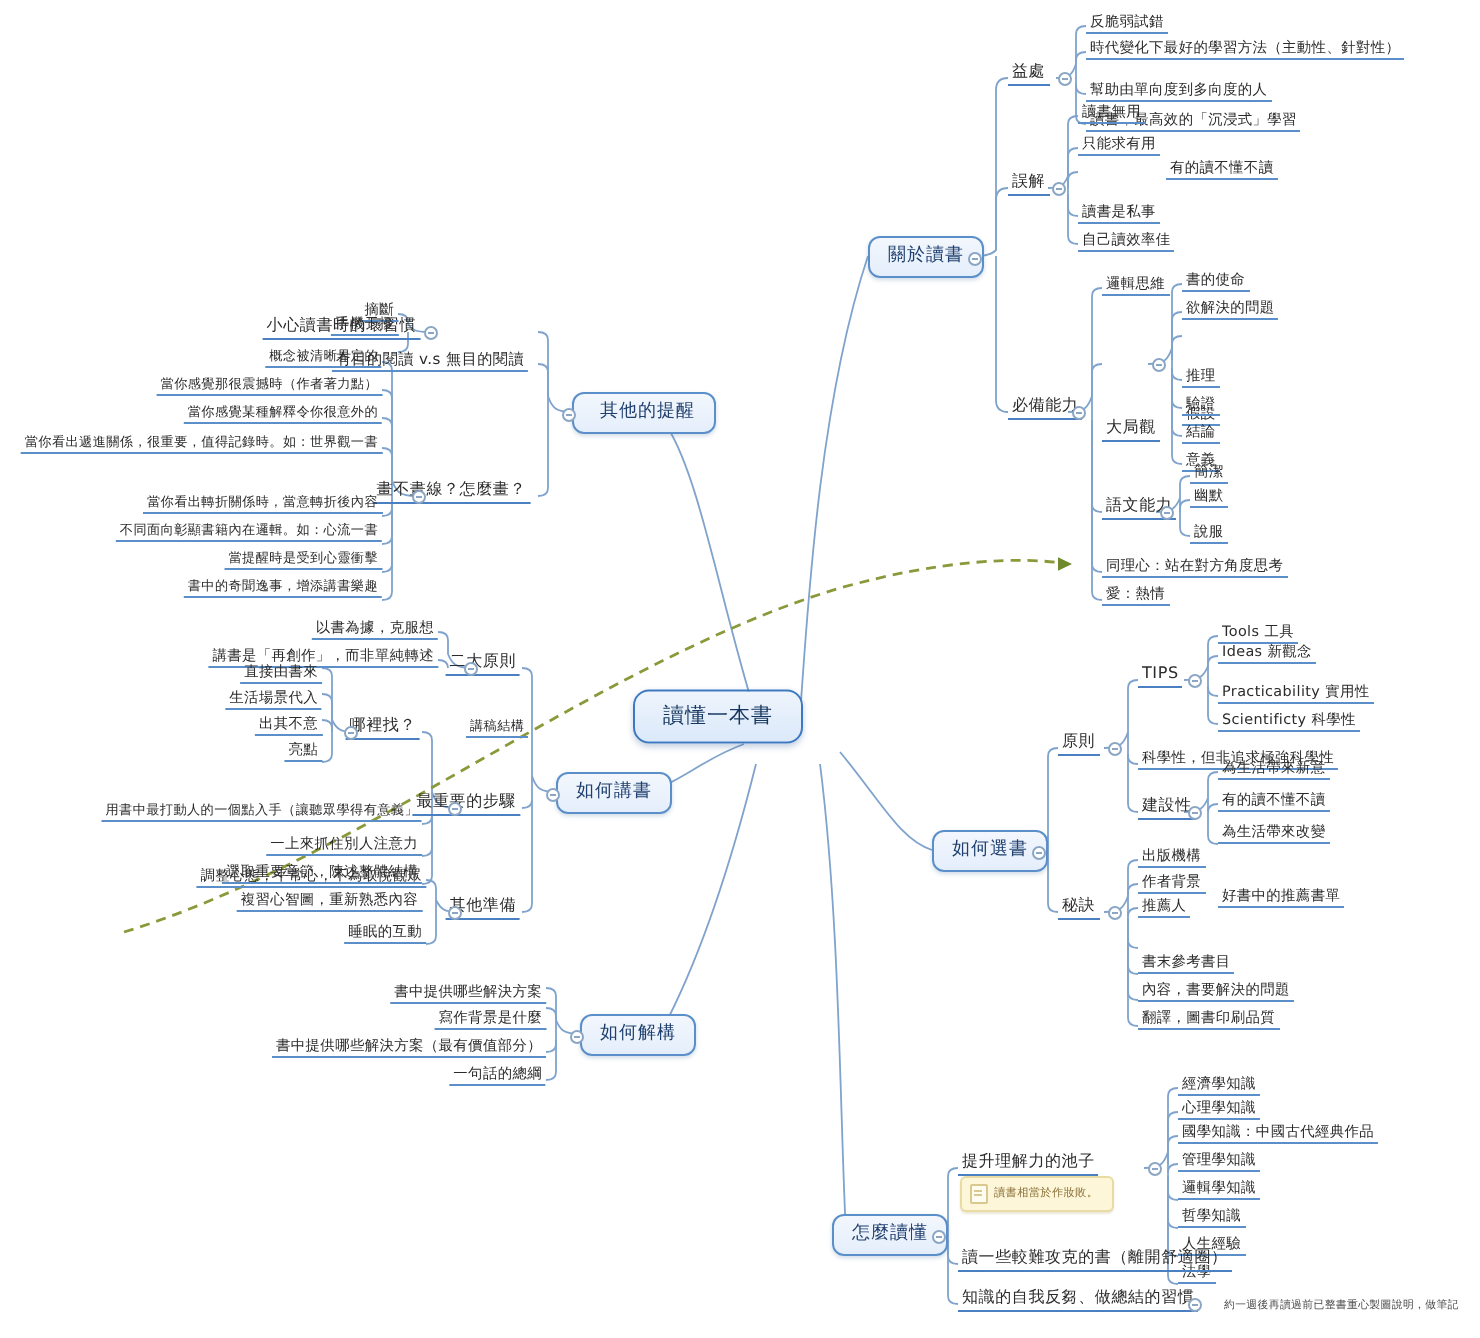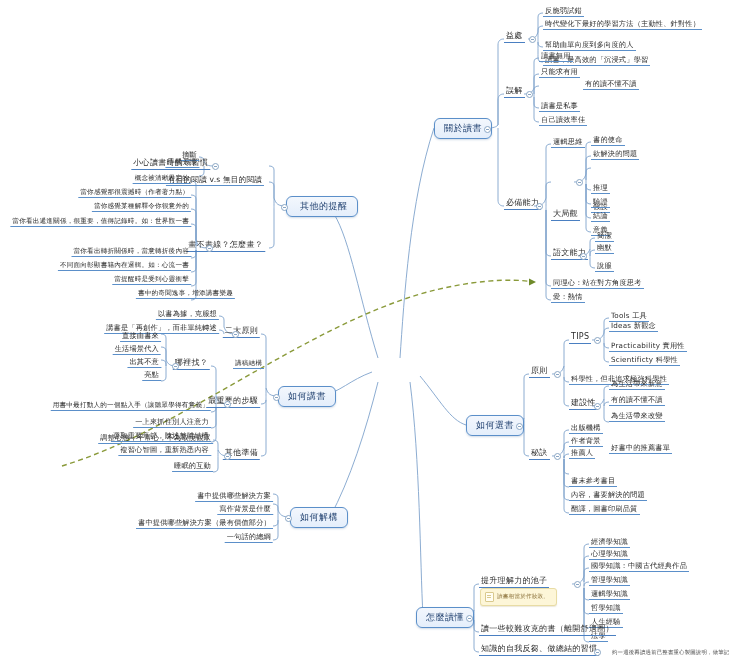--- a/index.html
+++ b/index.html
@@ -258,20 +258,21 @@
       <path d="M584,588 L584,638 C584,641 586,642 589,642"></path>
       <path d="M584,576 C584,581 584,584 584,588"></path>
     </g>
 
     <g fill="none">
       <path d="M62,466 C180,430 300,330 420,294 C470,280 510,278 534,282" stroke="#8a9a3a" stroke-width="1.4" stroke-dasharray="5,3.5"></path>
       <path d="M536,282 l-7,-3.4 l0,6.8 z" fill="#6f8a2a" stroke="none"></path>
     </g>
   </svg>
 
+  <div class="node boxed center" style="left:359px;top:358px;transform:translate(-50%,-50%);">讀懂一本書</div>
 
   <div class="node boxed" style="left:434px;top:118px;">關於讀書</div>
   <span class="bullet" style="left:484px;top:126px;"></span>
 
   <div class="node boxed" style="left:286px;top:196px;padding-left:13px;">其他的提醒</div>
   <span class="bullet" style="left:281px;top:204px;"></span>
 
   <div class="node boxed" style="left:278px;top:386px;">如何講書</div>
   <span class="bullet" style="left:273px;top:394px;"></span>
 
@@ -332,21 +333,21 @@
 
   <div class="node branch" style="left:265px;top:241px;transform:translateX(-100%);">畫不畫線？怎麼畫？</div>
   <span class="bullet" style="left:206px;top:245px;"></span>
   <div class="node leaf sm" style="left:191px;top:175px;transform:translateX(-100%);">概念被清晰界定的</div>
   <div class="node leaf sm" style="left:191px;top:189px;transform:translateX(-100%);">當你感覺那很震撼時（作者著力點）</div>
   <div class="node leaf sm" style="left:191px;top:203px;transform:translateX(-100%);">當你感覺某種解釋令你很意外的</div>
   <div class="node leaf sm" style="left:191px;top:218px;transform:translateX(-100%);">當你看出遞進關係，很重要，值得記錄時。如：世界觀一書</div>
   <div class="node leaf sm" style="left:191px;top:248px;transform:translateX(-100%);">當你看出轉折關係時，當意轉折後內容</div>
   <div class="node leaf sm" style="left:191px;top:262px;transform:translateX(-100%);">不同面向彰顯書籍內在邏輯。如：心流一書</div>
   <div class="node leaf sm" style="left:191px;top:276px;transform:translateX(-100%);">當提醒時是受到心靈衝擊</div>
-  <div class="node leaf sm" style="left:191px;top:290px;transform:translateX(-100%);margin-left:44px;">書中的奇聞逸事，增添講書樂趣</div>
+  <div class="node leaf sm" style="left:191px;top:290px;transform:translateX(-100%);">書中的奇聞逸事，增添講書樂趣</div>
 
   <div class="node branch" style="left:260px;top:327px;transform:translateX(-100%);">二大原則</div>
   <span class="bullet" style="left:232px;top:331px;"></span>
   <div class="node leaf" style="left:219px;top:310px;transform:translateX(-100%);">以書為據，克服想</div>
   <div class="node leaf" style="left:219px;top:324px;transform:translateX(-100%);">講書是「再創作」，而非單純轉述</div>
 
   <div class="node branch" style="left:260px;top:397px;transform:translateX(-100%);">最重要的步驟</div>
   <span class="bullet" style="left:224px;top:401px;"></span>
 
   <div class="node branch" style="left:210px;top:359px;transform:translateX(-100%);">哪裡找？</div>

